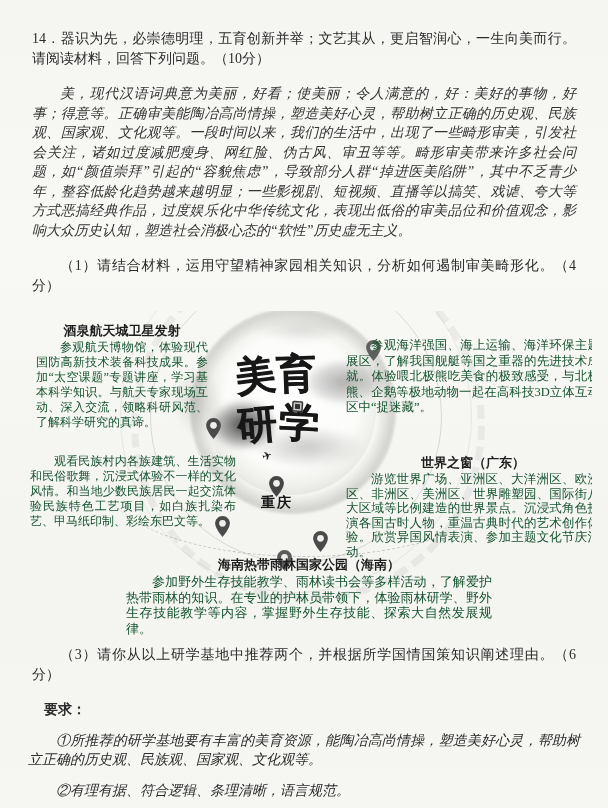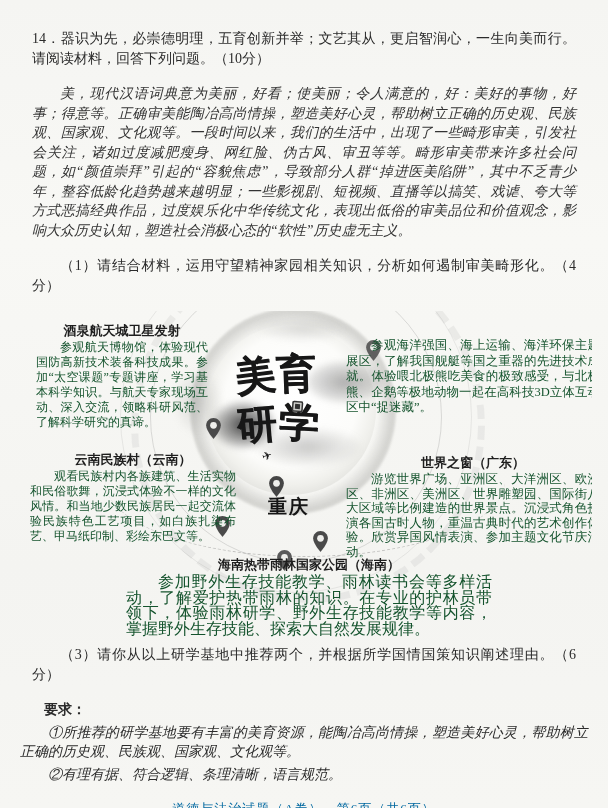--- a/index.html
+++ b/index.html
@@ -11,21 +11,21 @@
     position:relative;
   }
   .page{padding:13px 16px 0 16px;}
   .q,.mat{font-size:14px;line-height:19.5px;margin:16px;text-align:justify;color:#2b2b2b;}
   .mat{font-style:italic;color:#333;}
   .indent{text-indent:2em;}
   .q1{margin-top:3px;}
   .mat2{margin-top:37px;}
   .q2{margin-top:2px;}
   .req-label{font-weight:bold;text-indent:2em;font-size:14px;line-height:19px;margin:0;}
-  .req{font-size:14px;line-height:19px;margin:4px;text-align:justify;font-style:italic;}
+  .req{font-size:14px;line-height:19px;margin:12px;text-align:justify;font-style:italic;}
   .footer{margin-top:16px;text-align:center;font-size:13px;color:#0369a1;letter-spacing:1px;}
 
   
   .study-map{position:relative;height:332px;margin-top:4px;overflow:hidden;}
   .study-map *{position:absolute;}
 
   .arc1{left:134px;top:-40px;width:290px;height:290px;border:1px solid rgba(110,110,110,.22);border-radius:50%;}
   .arc2{left:104px;top:-70px;width:350px;height:350px;border:1px solid rgba(110,110,110,.12);border-radius:50%;}
   .arc3{left:115px;top:-62px;width:340px;height:340px;border:7px dashed rgba(90,90,90,.08);border-radius:50%;}
   .route{left:89px;top:95px;width:400px;height:150px;border-bottom:1px dashed rgba(80,80,80,.3);border-radius:50%;}
@@ -59,36 +59,36 @@
 
   .pin{width:15px;height:21px;}
   .pin svg{position:static;display:block;width:100%;height:100%;}
   .pin1{left:350px;top:29px;opacity:.85;}
   .pin2{left:190px;top:107px;}
   .pin3{left:253px;top:165px;}
   .pin4{left:199px;top:205px;}
   .pin5{left:297px;top:220px;}
   .pin6{left:261px;top:239px;opacity:.9;}
 
-  .city{left:228px;top:183px;width:66px;text-align:right;
-    font-family:"Liberation Sans",sans-serif;font-weight:bold;font-size:19px;letter-spacing:2px;color:#151515;}
+  .city{left:228px;top:183px;width:66px;text-align:center;
+    font-family:"Liberation Sans",sans-serif;font-weight:bold;font-size:14px;letter-spacing:2px;color:#151515;}
 
   .base{position:absolute;}
   .base .base-title{position:static;display:block;font-family:"Liberation Sans",sans-serif;font-weight:bold;
     font-size:13px;line-height:15px;text-align:center;color:#1e1e1e;}
   .base .base-text{position:static;display:block;margin-top:2px;font-size:12px;line-height:15px;
     text-align:justify;text-indent:2em;color:#14532d;}
   .base-gansu{left:20px;top:12px;width:172px;}
   .base-harbin{left:330px;top:25px;width:254px;}
   .base-harbin .base-text{font-size:12.5px;line-height:15.5px;}
   .base-yunnan{left:14px;top:141px;width:206px;}
   .base-shenzhen{left:330px;top:144px;width:254px;}
   .base-shenzhen .base-text{font-size:12.5px;line-height:14.5px;}
   .base-hainan{left:104px;top:246px;width:378px;}
-  .base-hainan .base-text{padding:0 6px;font-size:16px;line-height:15.5px;}
+  .base-hainan .base-text{padding:0 6px;font-size:13px;line-height:15.5px;}
 </style>
 </head>
 <body>
 
 <div class="page">
 
   <p class="q">14．器识为先，必崇德明理，五育创新并举；文艺其从，更启智润心，一生向美而行。请阅读材料，回答下列问题。（10分）</p>
 
   <p class="mat indent">美，现代汉语词典意为美丽，好看；使美丽；令人满意的，好：美好的事物，好事；得意等。正确审美能陶冶高尚情操，塑造美好心灵，帮助树立正确的历史观、民族观、国家观、文化观等。一段时间以来，我们的生活中，出现了一些畸形审美，引发社会关注，诸如过度减肥瘦身、网红脸、伪古风、审丑等等。畸形审美带来许多社会问题，如“颜值崇拜”引起的“容貌焦虑”，导致部分人群“掉进医美陷阱”，其中不乏青少年，整容低龄化趋势越来越明显；一些影视剧、短视频、直播等以搞笑、戏谑、夸大等方式恶搞经典作品，过度娱乐化中华传统文化，表现出低俗的审美品位和价值观念，影响大众历史认知，塑造社会消极心态的“软性”历史虚无主义。</p>
 
@@ -159,21 +159,20 @@
     <div class="base base-gansu">
       <span class="base-title">酒泉航天城卫星发射</span>
       <span class="base-text">参观航天博物馆，体验现代国防高新技术装备科技成果。参加“太空课题”专题讲座，学习基本科学知识。与航天专家现场互动、深入交流，领略科研风范、了解科学研究的真谛。</span>
     </div>
 
     <div class="base base-harbin">
       <span class="base-text">参观海洋强国、海上运输、海洋环保主题展区，了解我国舰艇等国之重器的先进技术成就。体验喂北极熊吃美食的极致感受，与北极熊、企鹅等极地动物一起在高科技3D立体互动区中“捉迷藏”。</span>
     </div>
 
     <div class="base base-yunnan">
-      <span class="base-title">云南民族村（云南）</span>
       <span class="base-text">观看民族村内各族建筑、生活实物和民俗歌舞，沉浸式体验不一样的文化风情。和当地少数民族居民一起交流体验民族特色工艺项目，如白族扎染布艺、甲马纸印制、彩绘东巴文等。</span>
     </div>
 
     <div class="base base-shenzhen">
       <span class="base-title">世界之窗（广东）</span>
       <span class="base-text">游览世界广场、亚洲区、大洋洲区、欧洲区、非洲区、美洲区、世界雕塑园、国际街八大区域等比例建造的世界景点。沉浸式角色扮演各国古时人物，重温古典时代的艺术创作体验。欣赏异国风情表演、参加主题文化节庆活动。</span>
     </div>
 
     <div class="base base-hainan">
       <span class="base-title">海南热带雨林国家公园（海南）</span>

